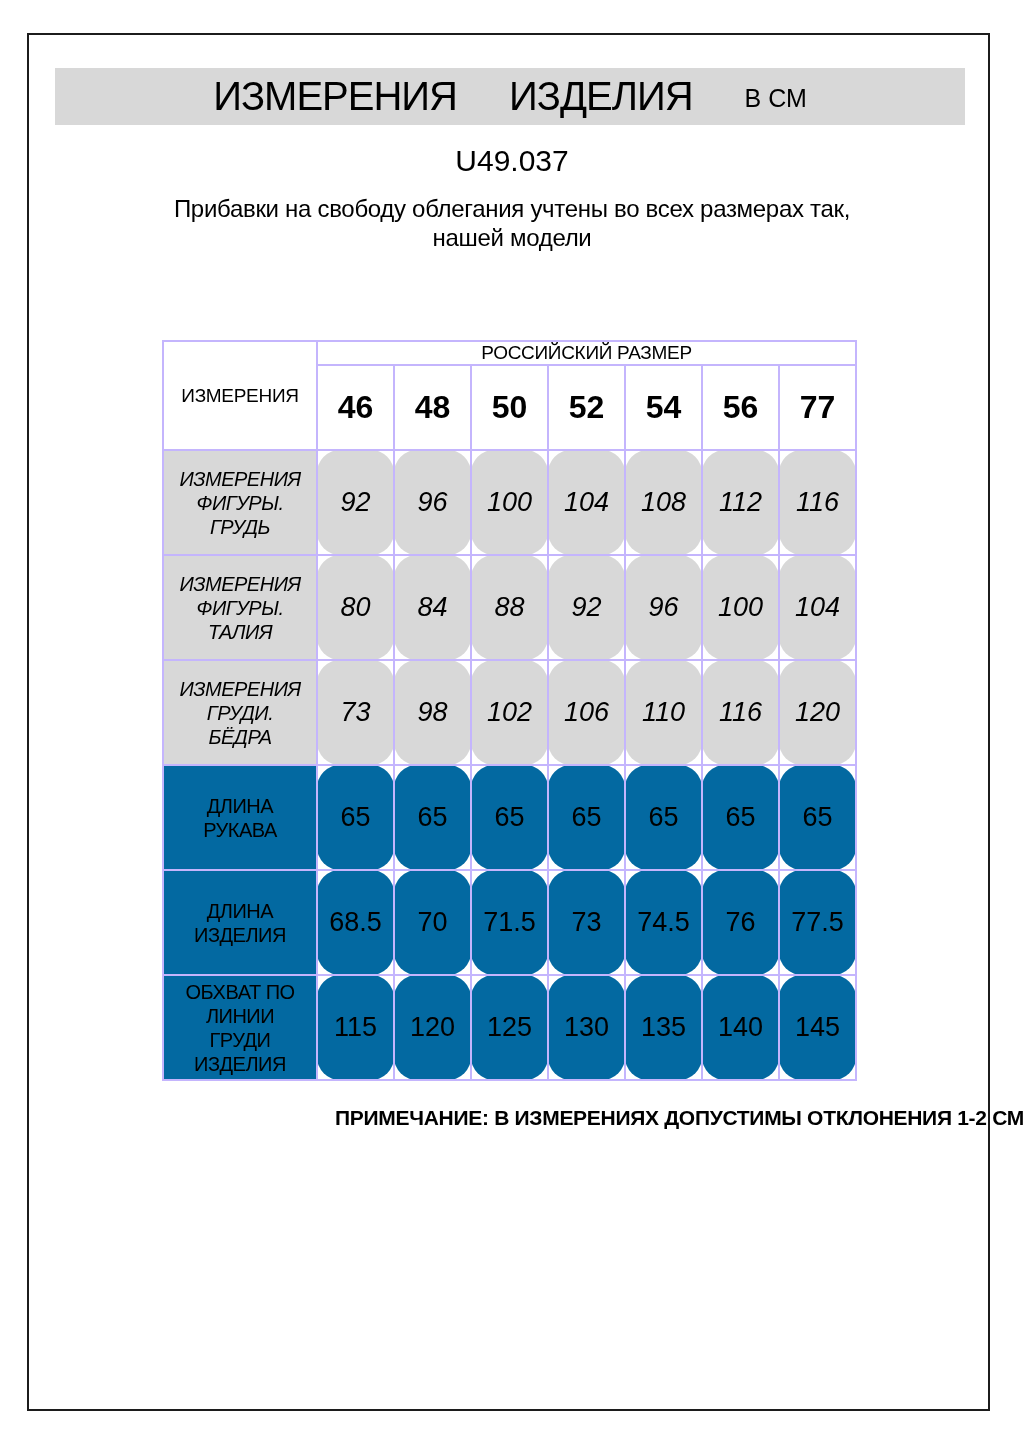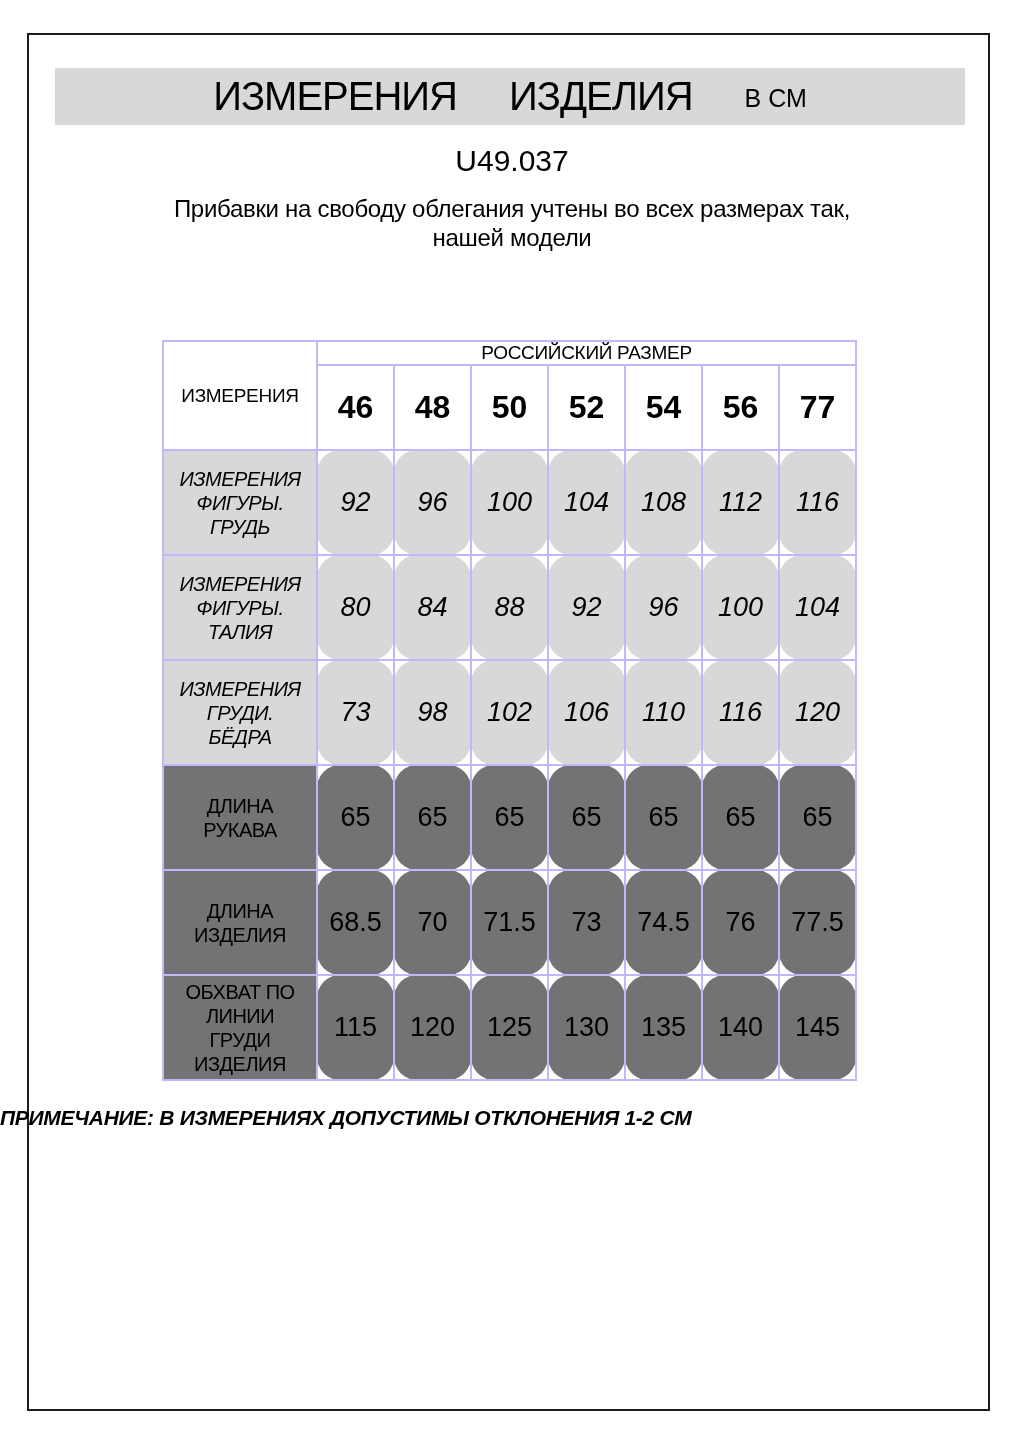--- a/index.html
+++ b/index.html
@@ -92,33 +92,32 @@
     letter-spacing: -0.5px;
     line-height: 24px;
     padding: 0 15px;
   }
   tr.data-row td { font-size: 27px; border-radius: 23px; }
   tr.row-figure th, tr.row-figure td {
     background: #d8d8d8;
     font-style: italic;
   }
   tr.row-product th, tr.row-product td {
-    background: #737373;
+    background: #0369a1;
     font-style: normal;
   }
   
   .note {
     position: absolute;
     left: 0; top: 1106px;
     width: 100%;
-    text-align: left;
+    text-align: right;
     font-size: 21px;
     font-weight: bold;
     letter-spacing: -0.3px;
-    font-style: italic;
   }
 </style>
 </head>
 <body>
 
 <div class="page-frame"></div>
 
 <div class="title-bar">
   <span class="title-word1">ИЗМЕРЕНИЯ</span>
   <span class="title-word2">ИЗДЕЛИЯ</span>

